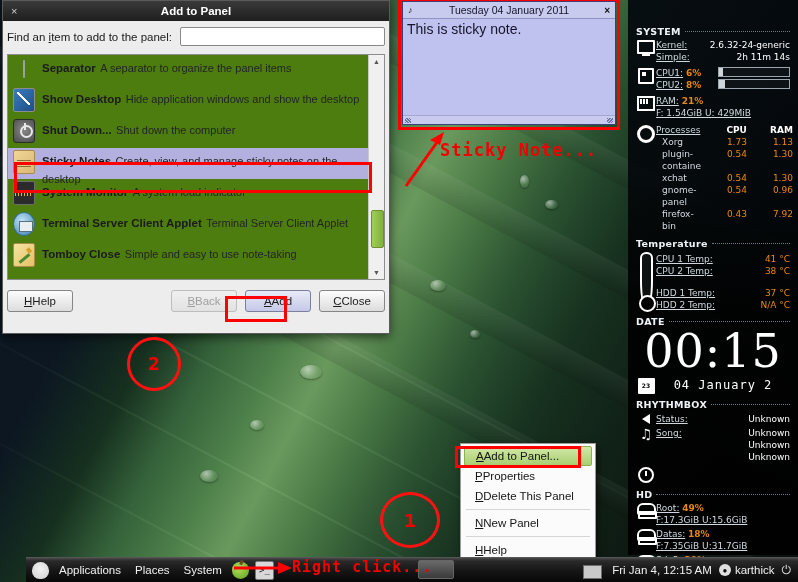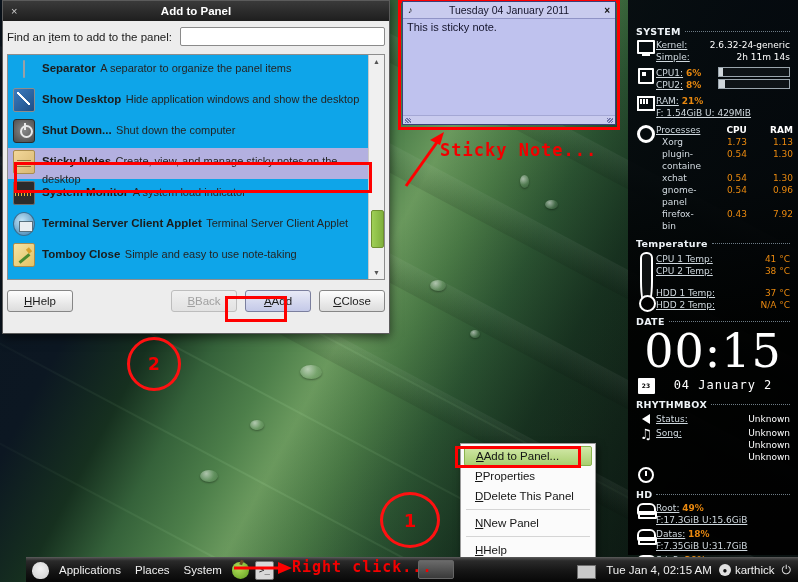--- a/index.html
+++ b/index.html
@@ -82,21 +82,21 @@
     background:#ededed;border:1px solid #5b5b5b;box-shadow:0 3px 10px rgba(0,0,0,.6);}
   #dlg .title{height:20px;background:linear-gradient(180deg,#3a3a3a,#1e1e1e);
     color:#fff;font-size:11.5px;font-weight:bold;display:flex;align-items:center;justify-content:center;position:relative;}
   #dlg .title .x{position:absolute;left:8px;color:#cfcfcf;font-size:11px;font-weight:normal;cursor:default;}
   #dlg .body{padding:4px;}
   .findrow{display:flex;align-items:center;gap:8px;margin:2px 0 8px 0;}
   .findrow label{font-size:11.5px;color:#1a1a1a;}
   .findrow label u{text-decoration:underline;}
   .findinput{flex:1;height:19px;border:1px solid #8a8a8a;background:#fff;border-radius:2px;
      font-size:11px;padding:0 4px;box-sizing:border-box;}
-  .listwrap{display:flex;border:1px solid #8d8d8d;background:#0ea5e9;height:226px;box-sizing:border-box;position:relative;}
+  .listwrap{display:flex;border:1px solid #8d8d8d;background:#4d7c0f;height:226px;box-sizing:border-box;position:relative;}
   .list{flex:1;overflow:hidden;}
   .item{display:flex;gap:7px;padding:3px 5px;align-items:flex-start;height:31px;box-sizing:border-box;}
   .item.sel{background:#b3b0e0;}
   .item .icn{width:22px;min-width:22px;height:22px;display:flex;align-items:center;justify-content:center;}
   .item .txt .n{font-size:11.5px;font-weight:bold;color:#1b1b1b;line-height:13px;}
   .item .txt .d{font-size:11px;color:#242424;line-height:13px;}
   .sb{width:15px;background:#f0f0f0;border-left:1px solid #c9c9c9;position:relative;}
   .sb .arw{height:13px;display:flex;align-items:center;justify-content:center;font-size:7px;color:#555;}
   .sb .thumb{position:absolute;left:2px;width:11px;border:1px solid #6f8f30;border-radius:2px;
     background:linear-gradient(90deg,#9fcf56,#7fb03c);}
@@ -130,21 +130,21 @@
   .gi-tomboy:before{content:"";position:absolute;left:13px;top:4px;width:4px;height:5px;background:#d9a12c;transform:rotate(-40deg);}
 
   
   #sticky{position:absolute;left:402px;top:1px;width:214px;height:124px;
     background:#bfc2ee;border:1px solid #3b3f7a;box-sizing:border-box;}
   #sticky .sbar{height:16px;background:#c9cbee;border-bottom:1px solid #9093c6;
     display:flex;align-items:center;position:relative;}
   #sticky .sbar .ttl{flex:1;text-align:center;font-size:10.5px;color:#14142b;}
   #sticky .sbar .pin{position:absolute;left:5px;font-size:9px;color:#222;}
   #sticky .sbar .cls{position:absolute;right:5px;font-size:10px;color:#111;font-weight:bold;}
-  #sticky .scontent{padding:2px 4px;font-size:11px;color:#14142b;}
+  #sticky .scontent{padding:2px 4px;font-size:14px;color:#14142b;}
   #sticky .grip{position:absolute;bottom:0;left:0;right:0;height:8px;background:#c9cbee;border-top:1px solid #a4a7d4;}
   #sticky .grip:after{content:"";position:absolute;right:2px;bottom:1px;width:6px;height:5px;
     background:repeating-linear-gradient(135deg,#6f73a8 0 1px,transparent 1px 2px);}
   #sticky .grip:before{content:"";position:absolute;left:2px;bottom:1px;width:6px;height:5px;
     background:repeating-linear-gradient(45deg,#6f73a8 0 1px,transparent 1px 2px);}
 
   
   #ctx{position:absolute;left:460px;top:443px;width:134px;background:#fbfbfb;
     border:1px solid #9a9a9a;box-shadow:2px 3px 7px rgba(0,0,0,.55);padding:2px 0;}
   #ctx .mi{padding:3px 8px 3px 14px;font-size:11.5px;color:#151515;line-height:14px;}
@@ -560,21 +560,21 @@
 
 <div id="taskbar">
   <span class="footicon fi-foot" style="margin-left:6px"></span>
   <span class="menu">Applications</span>
   <span class="menu">Places</span>
   <span class="menu">System</span>
   <span class="footicon fi-apple"></span>
   <span class="footicon fi-term">&gt;_</span>
   <span class="tb-right">
     <span class="footicon fi-mail"></span>
-    <span>Tue Jan  4, 02:15 AM</span>
+    <span>Fri Jan  4, 12:15 AM</span>
     <span class="tb-user">
       <span class="tb-dot">●</span>
       <span>karthick</span>
     </span>
     <span class="tb-power">⏻</span>
   </span>
 </div>
 <div class="tb-winbtn" style="position:absolute;left:412px;bottom:3px;"></div>
 
 <div class="anno-text" style="left:440px;top:140px;font-size:17px;">Sticky Note...</div>

